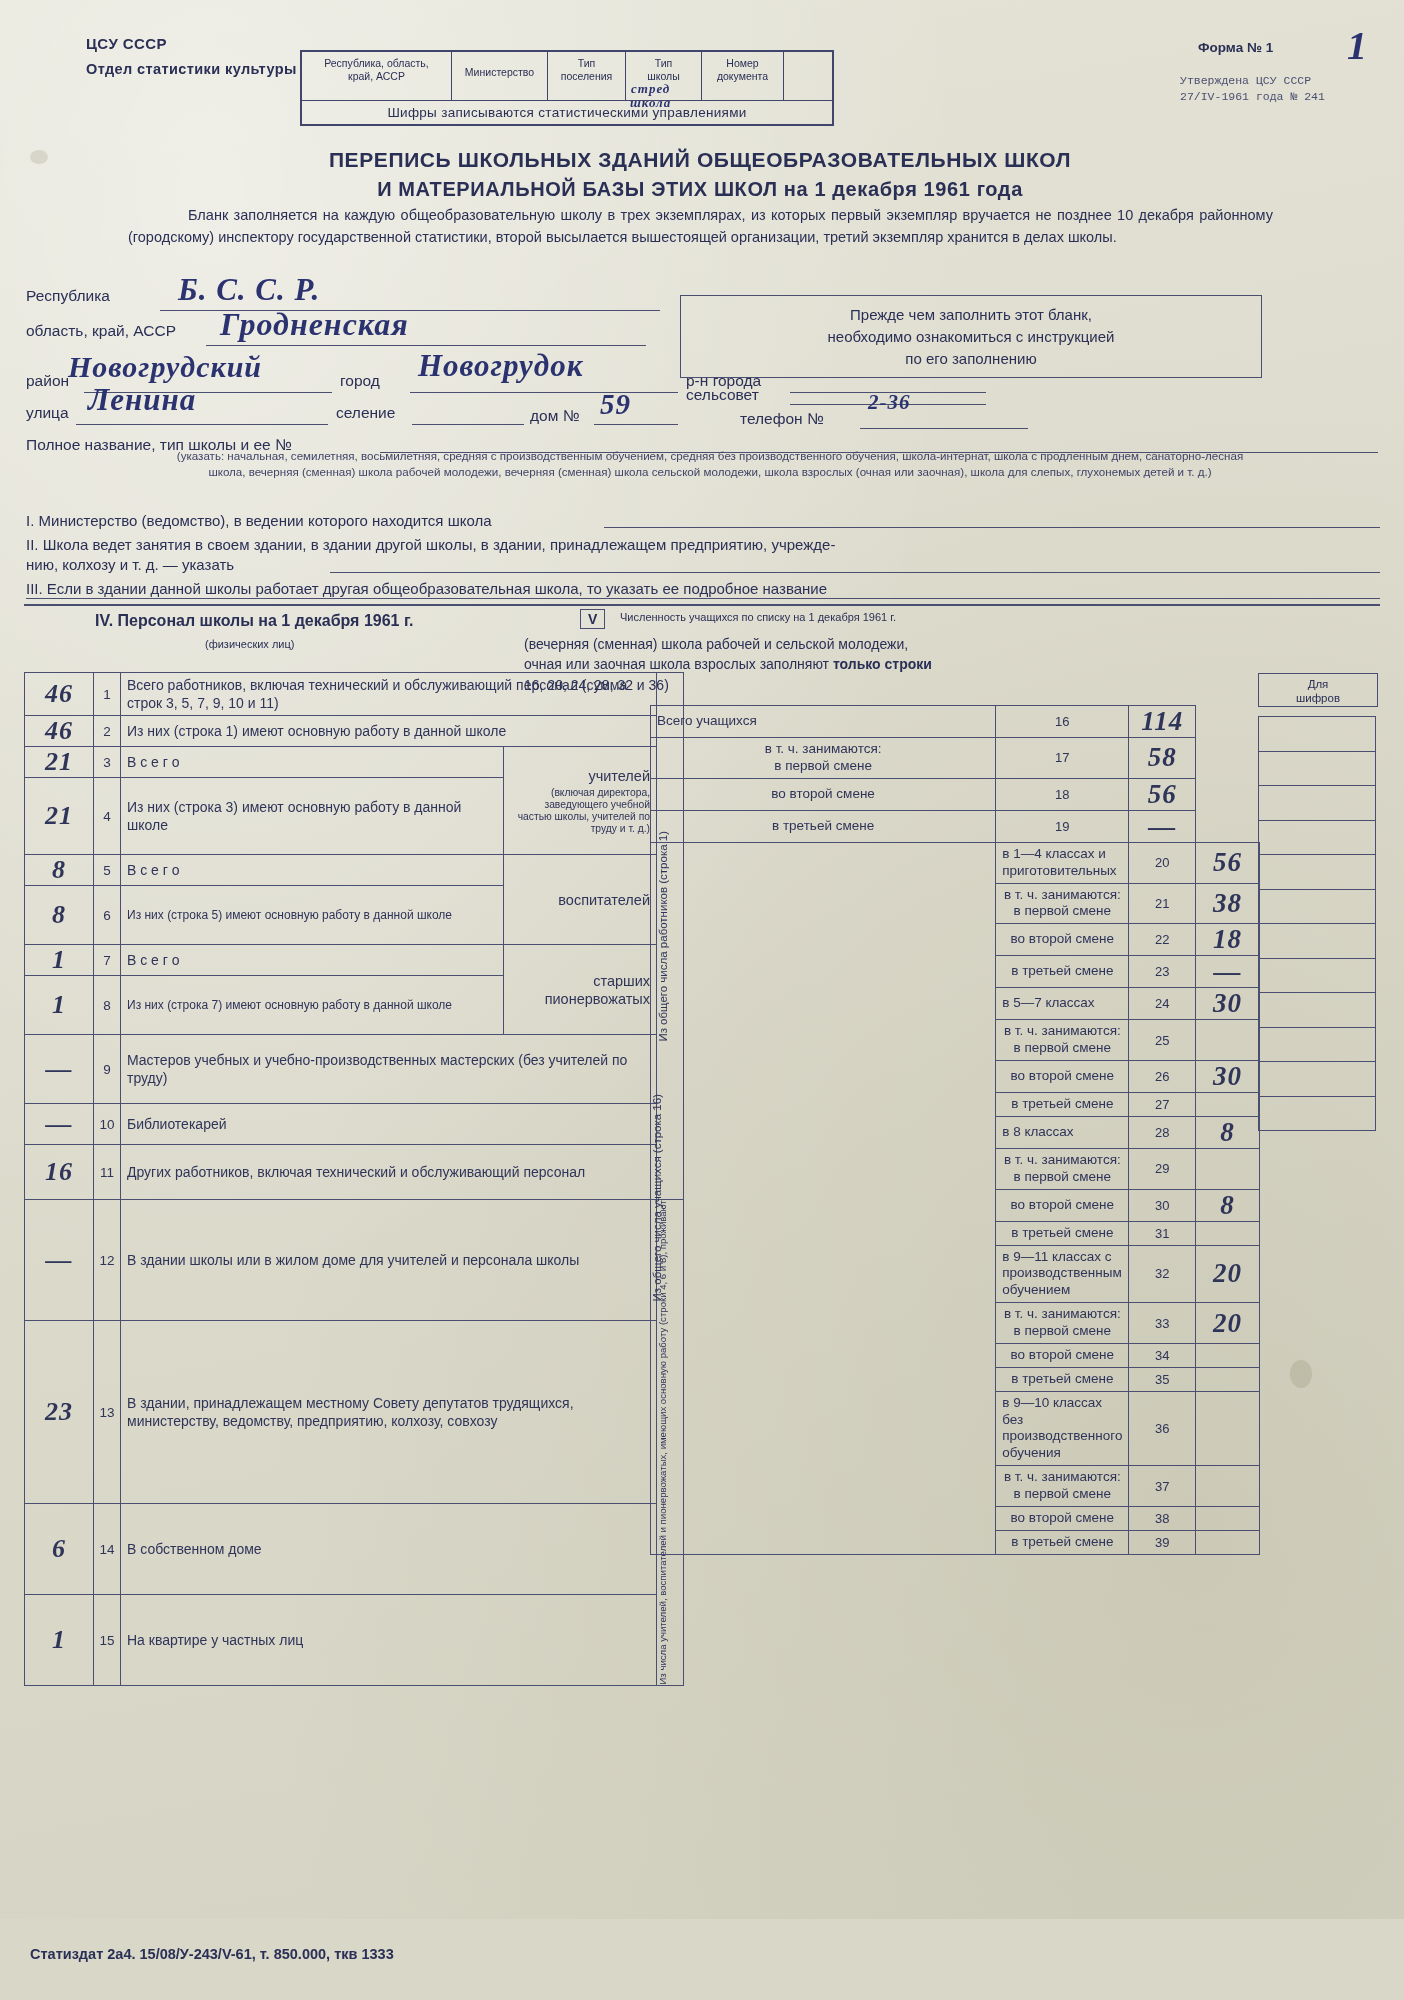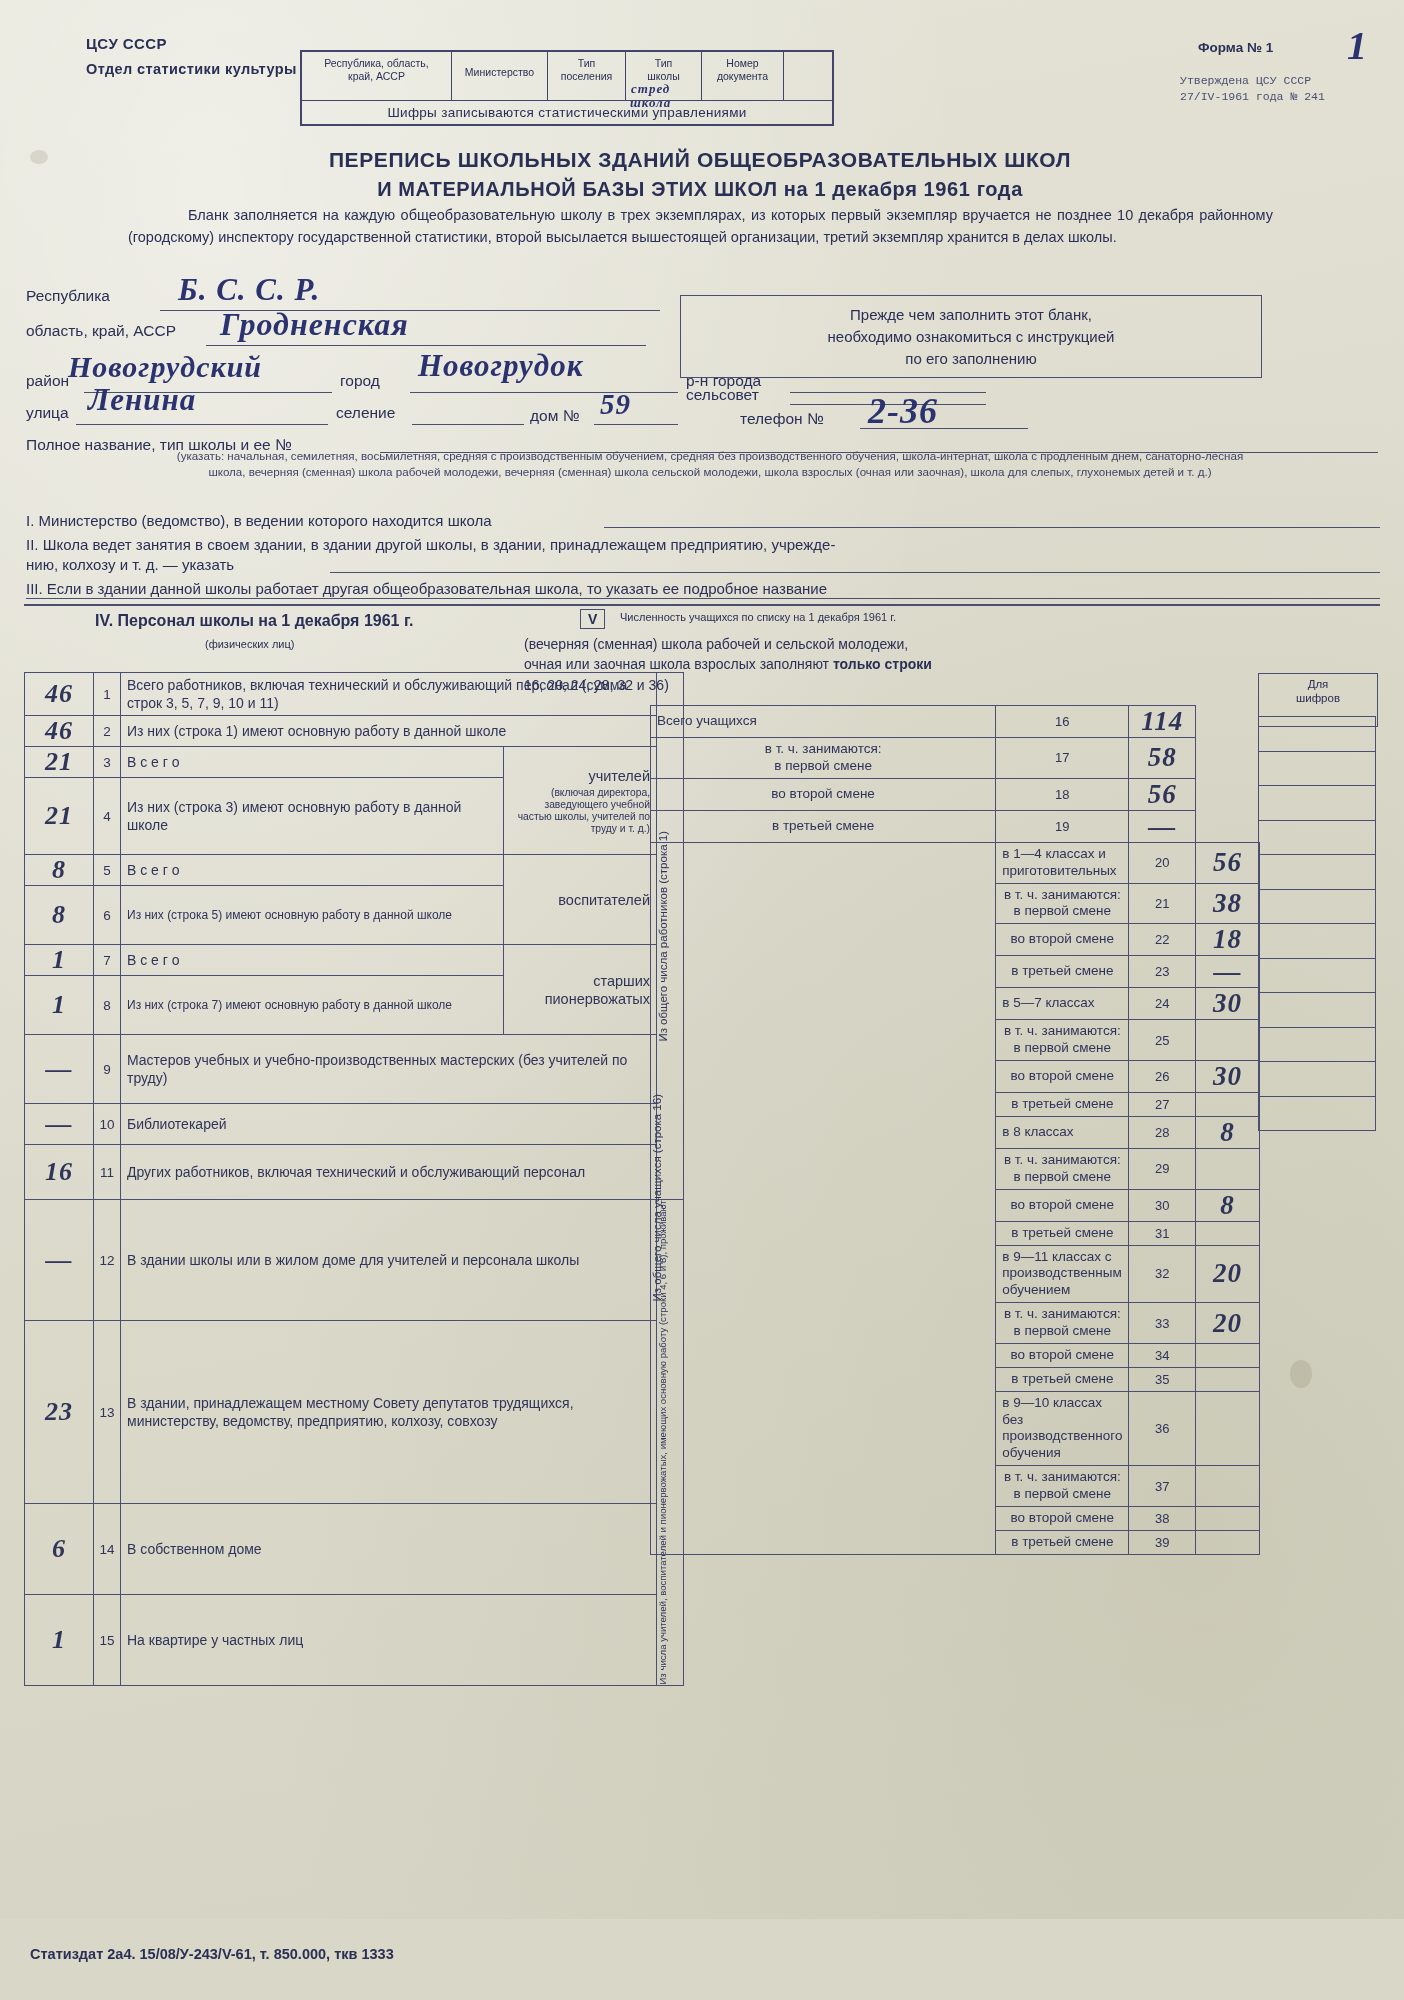--- a/index.html
+++ b/index.html
@@ -99,21 +99,21 @@
     font-size:11.5px;text-align:center;white-space:nowrap;line-height:1.15;
   }
   .vcell{width:26px;padding:0 !important;}
   
   .tblR{position:absolute;left:650px;top:705px;width:610px;}
   .tblR td{border:1.4px solid #4a4f72;font-size:13.5px;padding:3px 6px;color:#2f3459;}
   .tblR td.lbl{line-height:1.25;}
   .tblR td.n{width:32px;text-align:center;font-size:13px;padding:2px 0;}
   .tblR td.v{width:72px;text-align:center;font-size:27px;padding:0;}
   .tblR td.ctr{text-align:center;}
-  .shifr{position:absolute;left:1258px;top:673px;width:118px;border:1.5px solid #4a4f72;text-align:center;font-size:11.5px;line-height:1.25;padding:3px 0 20px;}
+  .shifr{position:absolute;left:1258px;top:673px;width:118px;border:1.5px solid #4a4f72;text-align:center;font-size:11.5px;line-height:1.25;padding:3px 0 0;}
   .shifrcol{position:absolute;left:1258px;top:716px;width:118px;}
   .shifrcol td{border:1.4px solid #4a4f72;height:31.5px;}
   
   .footer{position:absolute;left:30px;top:1946px;font-size:14.5px;font-weight:bold;}
   .blot{position:absolute;border-radius:50%;background:rgba(120,115,85,.18);}
 </style>
 </head>
 <body>
 
 <div class="sheet">
@@ -191,21 +191,21 @@
 
   <div class="fld" style="left:530px;top:407px;">дом №</div>
   <div class="line" style="left:594px;top:424px;width:84px;"></div>
   <div class="hand" style="position:absolute;left:600px;top:388px;font-size:29px;">59</div>
 
   <div class="fld" style="left:686px;top:386px;">сельсовет</div>
   <div class="line" style="left:790px;top:404px;width:196px;"></div>
 
   <div class="fld" style="left:740px;top:410px;">телефон №</div>
   <div class="line" style="left:860px;top:428px;width:168px;"></div>
-  <div class="hand" style="position:absolute;left:868px;top:390px;font-size:36px;">2-36</div>
+  <div class="hand" style="position:absolute;left:868px;top:390px;font-size:21px;">2-36</div>
 
   <div class="fld" style="left:26px;top:436px;">Полное название, тип школы и ее №</div>
   <div class="line" style="left:380px;top:452px;width:998px;"></div>
 
   <div class="small-note">(указать: начальная, семилетняя, восьмилетняя, средняя с производственным обучением, средняя без производственного обучения, школа-интернат, школа с продленным днем, санаторно-лесная школа, вечерняя (сменная) школа рабочей молодежи, вечерняя (сменная) школа сельской молодежи, школа взрослых (очная или заочная), школа для слепых, глухонемых детей и т. д.)</div>
 
   <div class="romans" style="top:510px;">I. Министерство (ведомство), в ведении которого находится школа</div>
   <div class="line" style="left:604px;top:527px;width:776px;"></div>
   <div class="romans" style="top:534px;">II. Школа ведет занятия в своем здании, в здании другой школы, в здании, принадлежащем предприятию, учрежде-</div>
   <div class="romans" style="top:554px;">нию, колхозу и т. д. — указать</div>

